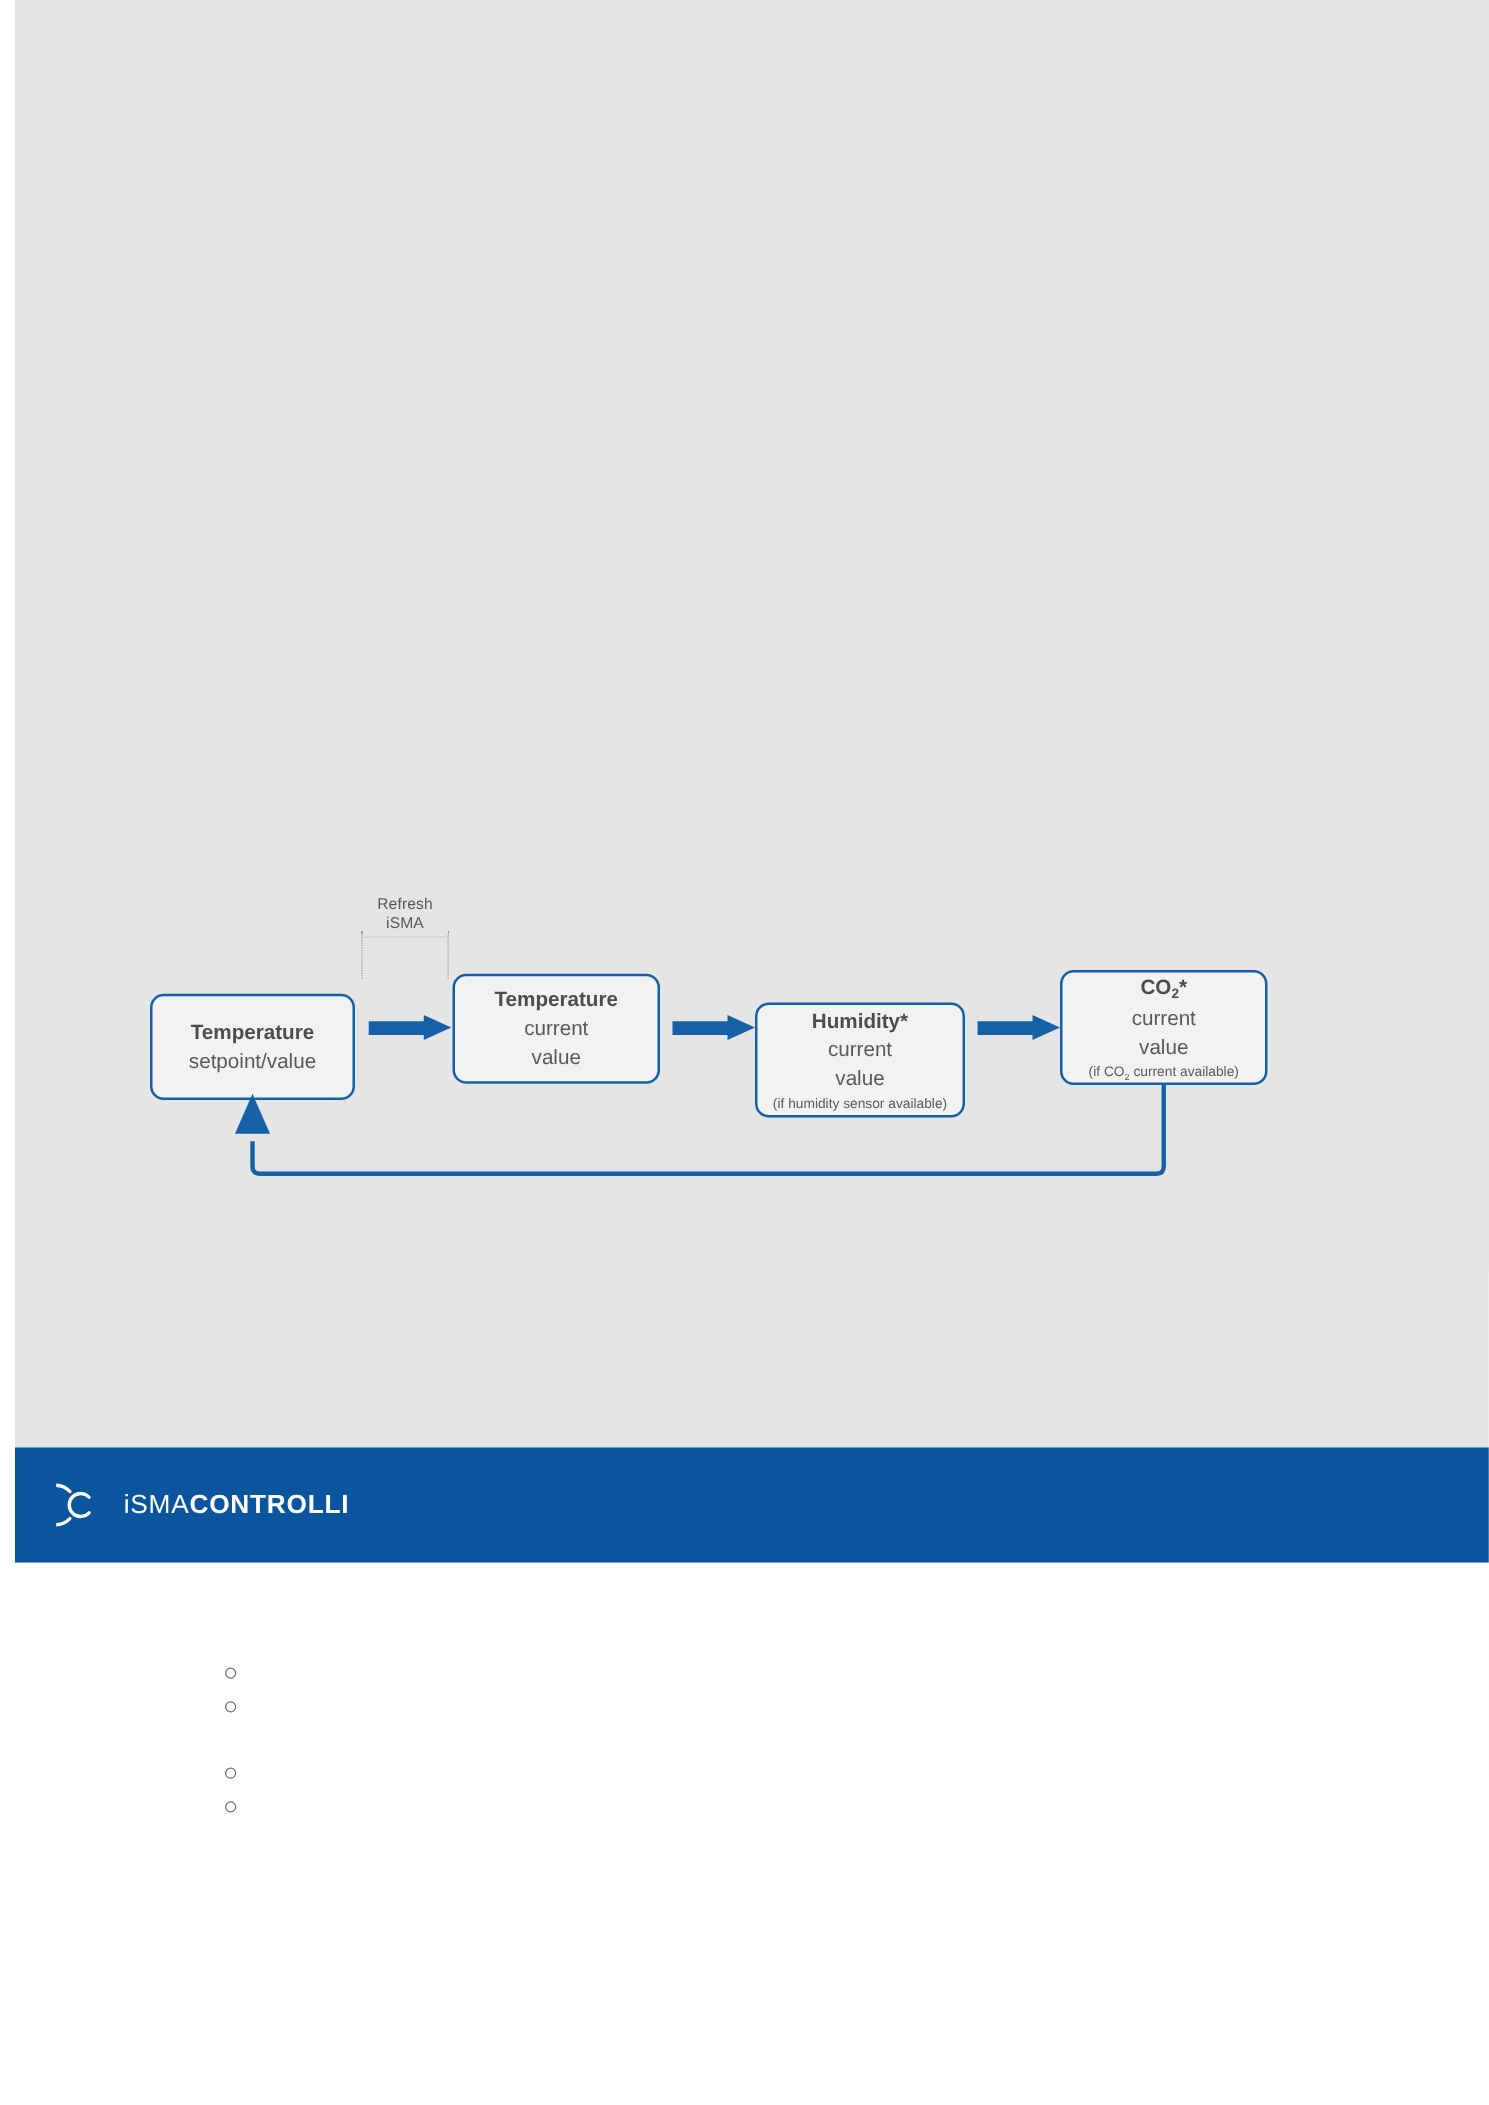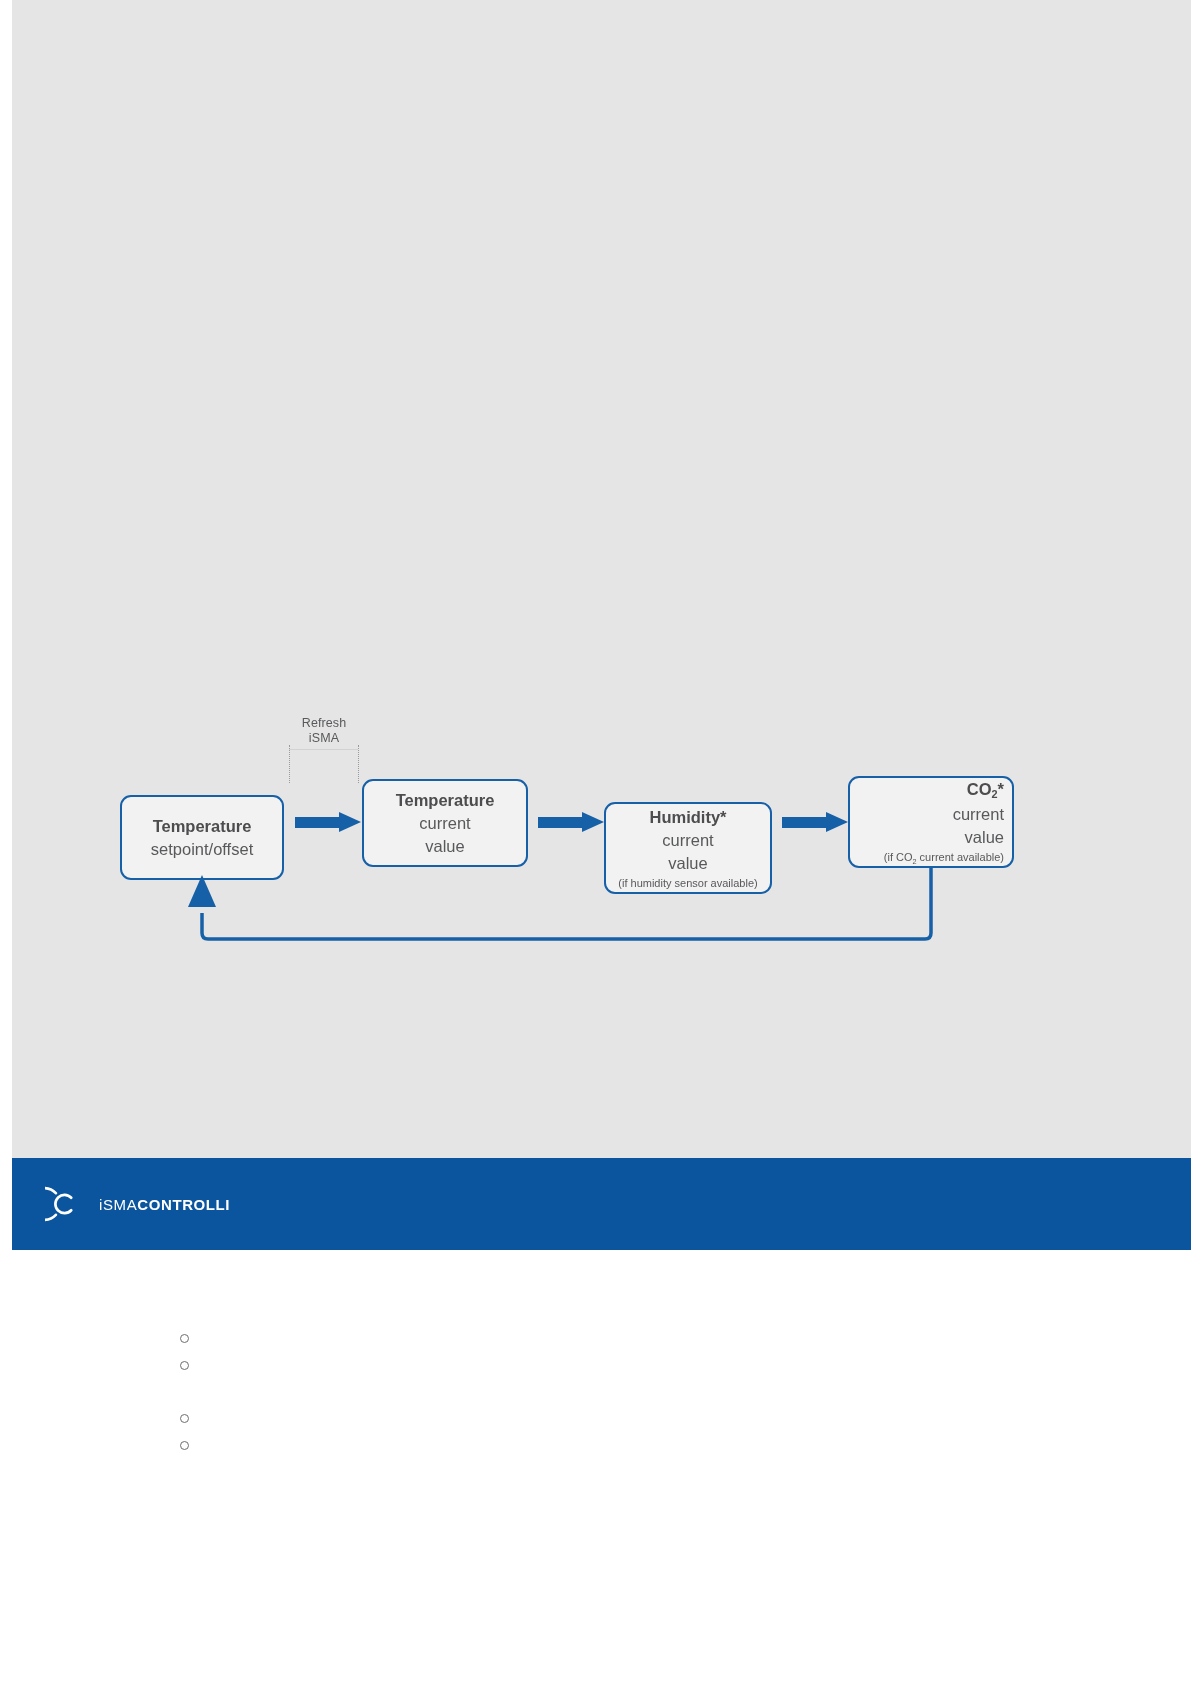--- a/index.html
+++ b/index.html
@@ -94,21 +94,21 @@
   .node sub {
     font-size: 0.66em;
     vertical-align: baseline;
     position: relative;
     top: 3px;
   }
 
   #node-1 { left: 108px; top: 795px; width: 164px; height: 85px; }
   #node-2 { left: 350px; top: 779px; width: 166px; height: 88px; }
   #node-3 { left: 592px; top: 776px; width: 168px; height: 92px; margin-top: 26px; }
-  #node-4 { left: 836px; top: 776px; width: 166px; height: 92px; align-items: flex-end; }
+  #node-4 { left: 836px; top: 776px; width: 166px; height: 92px; }
 
   
   .arrow {
     position: absolute;
     height: 20px;
   }
   .arrow .shaft {
     position: absolute;
     left: 0;
     top: 5px;
@@ -183,21 +183,21 @@
     margin-left: 33px;
   }
   .footer-mark {
     width: 40px;
     height: 40px;
     margin-right: 14px;
     flex: 0 0 auto;
   }
   .footer-text {
     color: #ffffff;
-    font-size: 15px;
+    font-size: 21px;
     letter-spacing: .6px;
     white-space: nowrap;
   }
   .footer-text .light { font-weight: normal; }
   .footer-text .bold  { font-weight: bold; }
 </style>
 </head>
 <body>
 
 <div class="page">
@@ -207,21 +207,21 @@
   <div class="refresh-label">
     <div>Refresh</div>
     <div>iSMA</div>
   </div>
   <div class="guide guide-left"></div>
   <div class="guide guide-right"></div>
   <div class="guide-bar"></div>
 
   <div class="node" id="node-1">
     <div class="t-bold">Temperature</div>
-    <div class="t-reg">setpoint/offset</div>
+    <div class="t-reg">setpoint/value</div>
   </div>
 
   <div class="arrow" id="arrow-1">
     <div class="shaft"></div>
     <div class="head"></div>
   </div>
 
   <div class="node" id="node-2">
     <div class="t-bold">Temperature</div>
     <div class="t-reg">current</div>

